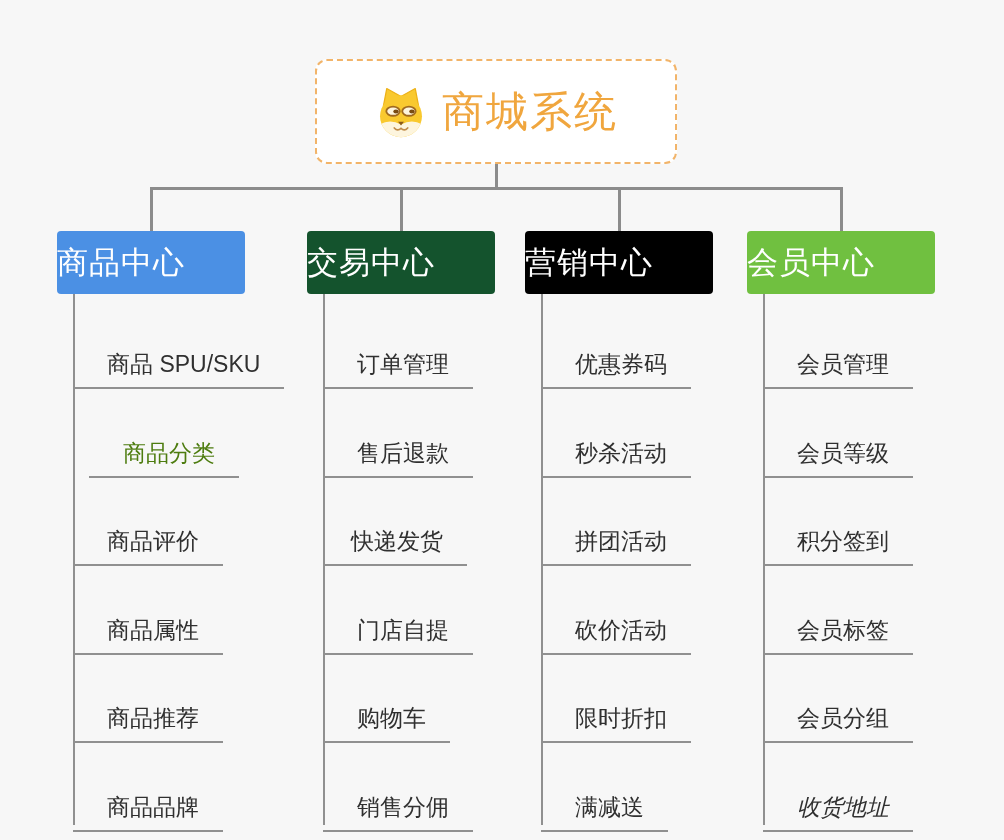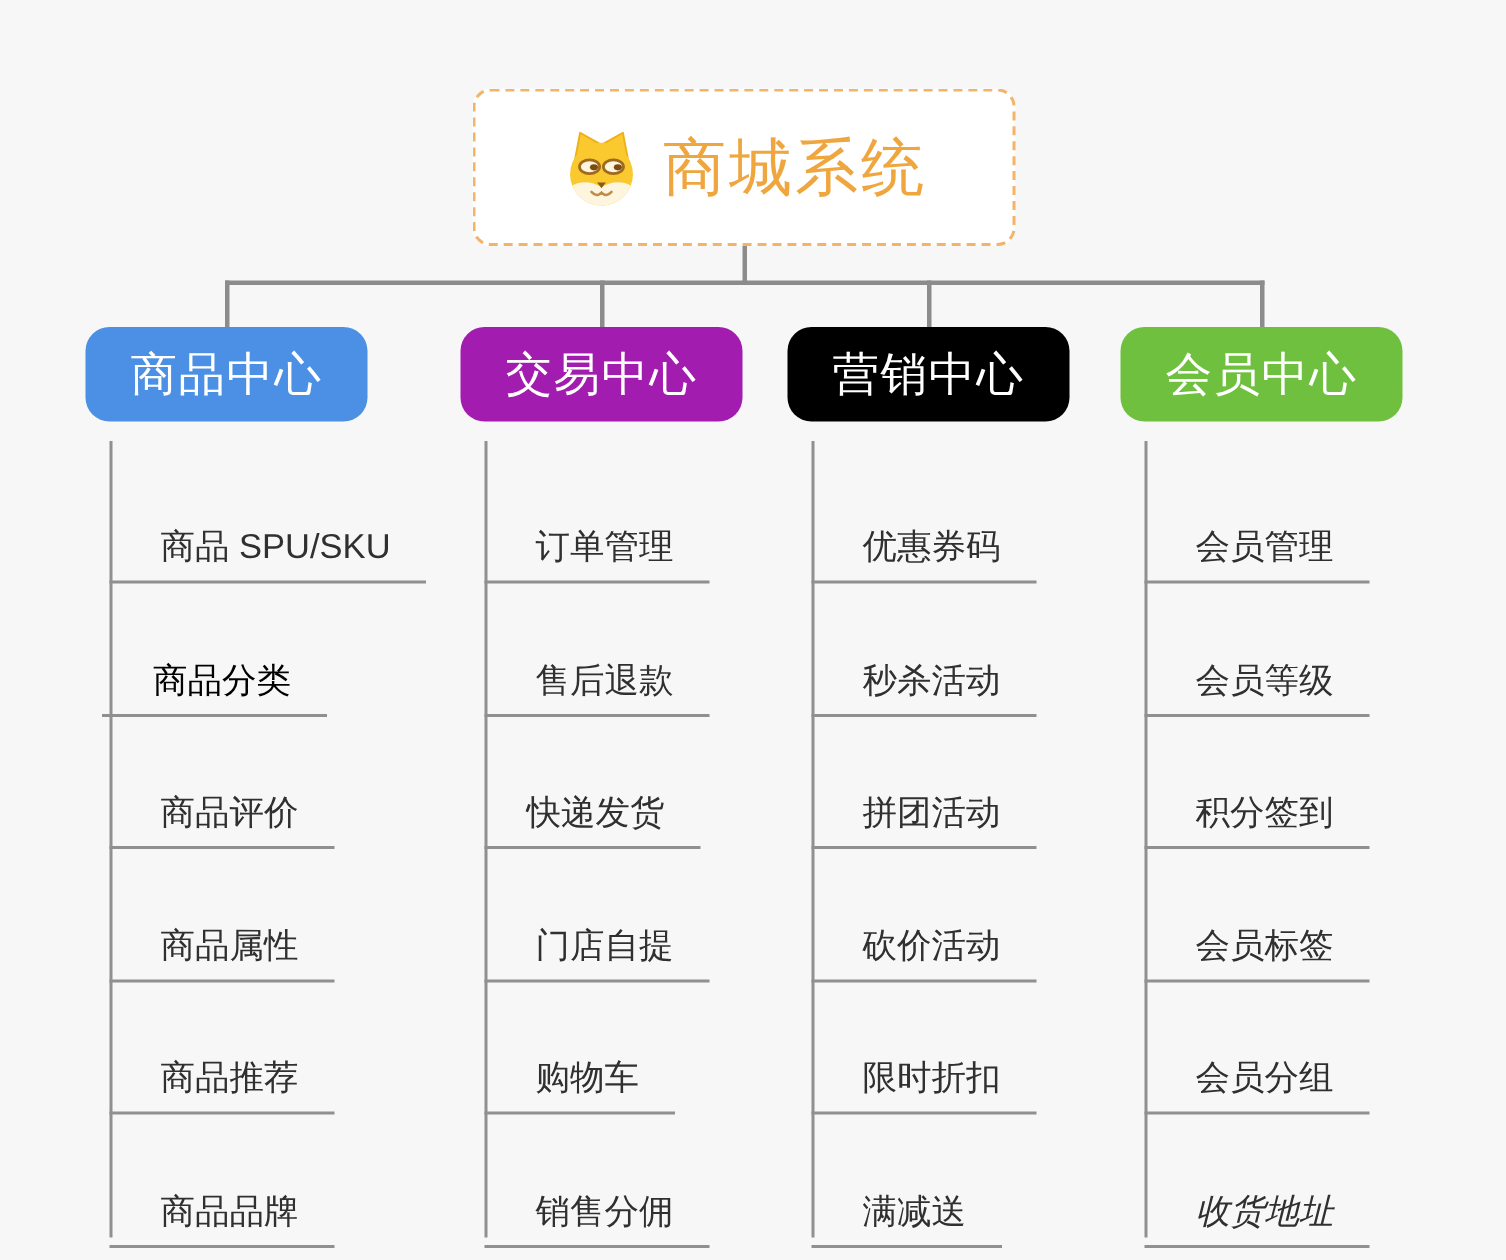--- a/index.html
+++ b/index.html
@@ -39,27 +39,26 @@
     font-weight: 500;
     letter-spacing: 2px;
     white-space: nowrap;
   }
   .dog {
     display: inline-flex;
     align-items: center;
   }
   .branch-node {
     position: absolute;
-    top: 194px;
+    top: 207px;
     width: 188px;
     height: 63px;
-    border-radius: 16px;
+    border-radius: 4px;
     display: flex;
     align-items: center;
-    justify-content: center;
     color: #ffffff;
     font-size: 31px;
     letter-spacing: 1px;
     white-space: nowrap;
     cursor: pointer;
   }
   .leaf-node {
     position: absolute;
     height: 44px;
     display: flex;
@@ -106,36 +105,36 @@
       <div class="line" style="left: 399.5px; top: 163px; width: 3px; height: 44px; background: rgb(140, 140, 140);"></div>
       <div class="line" style="left: 617.5px; top: 163px; width: 3px; height: 44px; background: rgb(140, 140, 140);"></div>
       <div class="line" style="left: 839.5px; top: 163px; width: 3px; height: 44px; background: rgb(140, 140, 140);"></div>
       <div class="branch-node" style="left: 57px; background: rgb(75, 144, 228);">
         <span>商品中心</span>
       </div>
       <div class="line" style="left: 73px; top: 270px; width: 2px; height: 531px; background: rgb(144, 144, 144);"></div>
       <div class="leaf-node" style="left: 73px; top: 312px; border-bottom: 2px solid rgb(144, 144, 144); color: rgb(48, 48, 48);">
         <span>商品 SPU/SKU</span>
       </div>
-      <div class="leaf-node" style="left: 68px; top: 401px; border-bottom: 2px solid rgb(144, 144, 144); color: #000000;">
+      <div class="leaf-node" style="left: 89px; top: 401px; border-bottom: 2px solid rgb(144, 144, 144); color: #4d7c0f;">
         <span>商品分类</span>
       </div>
       <div class="leaf-node" style="left: 73px; top: 489px; border-bottom: 2px solid rgb(144, 144, 144); color: rgb(48, 48, 48);">
         <span>商品评价</span>
       </div>
       <div class="leaf-node" style="left: 73px; top: 578px; border-bottom: 2px solid rgb(144, 144, 144); color: rgb(48, 48, 48);">
         <span>商品属性</span>
       </div>
       <div class="leaf-node" style="left: 73px; top: 666px; border-bottom: 2px solid rgb(144, 144, 144); color: rgb(48, 48, 48);">
         <span>商品推荐</span>
       </div>
       <div class="leaf-node" style="left: 73px; top: 755px; border-bottom: 2px solid rgb(144, 144, 144); color: rgb(48, 48, 48);">
         <span>商品品牌</span>
       </div>
-      <div class="branch-node" style="left: 307px; background: #a21caf;">
+      <div class="branch-node" style="left: 307px; background: #14532d;">
         <span>交易中心</span>
       </div>
       <div class="line" style="left: 323px; top: 270px; width: 2px; height: 531px; background: rgb(144, 144, 144);"></div>
       <div class="leaf-node" style="left: 323px; top: 312px; border-bottom: 2px solid rgb(144, 144, 144); color: rgb(48, 48, 48);">
         <span>订单管理</span>
       </div>
       <div class="leaf-node" style="left: 323px; top: 401px; border-bottom: 2px solid rgb(144, 144, 144); color: rgb(48, 48, 48);">
         <span>售后退款</span>
       </div>
       <div class="leaf-node" style="left: 323px; top: 489px; border-bottom: 2px solid rgb(144, 144, 144); color: rgb(48, 48, 48); padding-left: 28px;">

